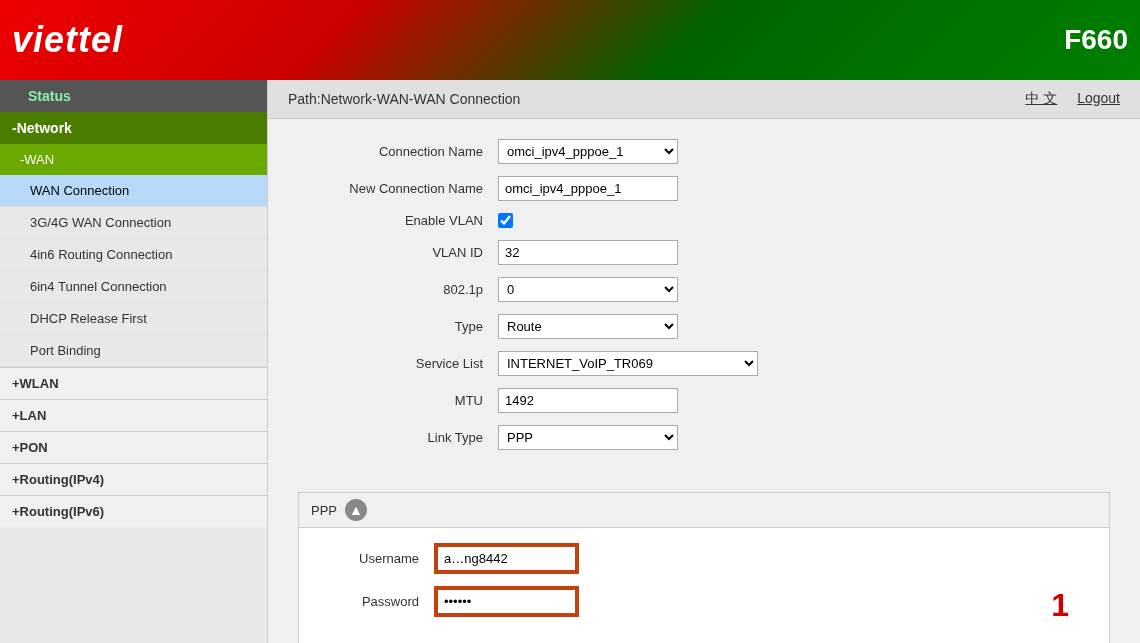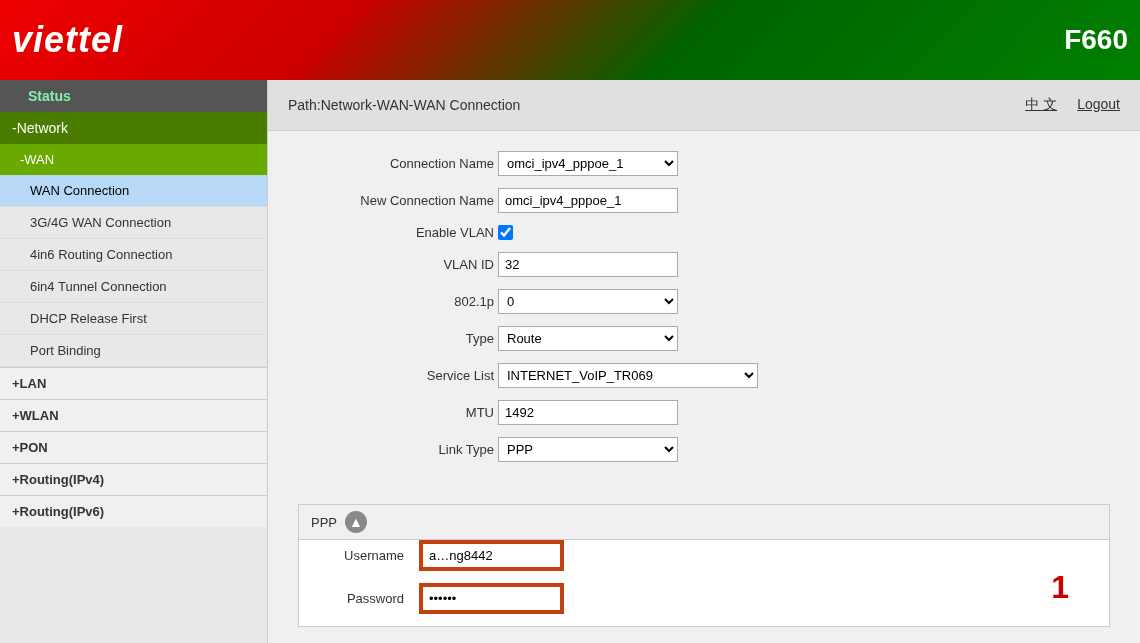--- a/index.html
+++ b/index.html
@@ -45,21 +45,21 @@
       background: #555;
       color: #86efac;
       padding: 8px 28px;
       font-weight: bold;
       font-size: 14px;
     }
     .sidebar-network {
       background: #4a7c00;
       color: white;
       padding: 8px 12px;
-      font-weight: normal;
+      font-weight: bold;
       font-size: 14px;
     }
     .sidebar-wan {
       background: #6aaa00;
       color: white;
       padding: 8px 12px 8px 20px;
       font-size: 13px;
     }
     .sidebar-item {
       padding: 8px 12px 8px 30px;
@@ -83,21 +83,21 @@
     }
 
     
     .content {
       flex: 1;
       background: #f0f0f0;
       overflow-y: auto;
     }
     .path-bar {
       background: #e0e0e0;
-      padding: 16px 20px;
+      padding: 10px 20px;
       display: flex;
       align-items: center;
       justify-content: space-between;
       border-bottom: 1px solid #ccc;
     }
     .path-text {
       font-size: 14px;
       color: #333;
     }
     .path-actions {
@@ -116,21 +116,21 @@
       padding: 20px 30px;
     }
     .form-row {
       display: flex;
       align-items: center;
       margin-bottom: 12px;
     }
     .form-label {
       width: 200px;
       text-align: right;
-      padding-right: 4px;
+      padding-right: 15px;
       font-size: 13px;
       color: #333;
       flex-shrink: 0;
     }
     .form-input {
       border: 1px solid #aaa;
       padding: 4px 6px;
       font-size: 13px;
       background: white;
     }
@@ -176,20 +176,21 @@
       background: #888;
       border-radius: 50%;
       display: flex;
       align-items: center;
       justify-content: center;
       color: white;
       font-size: 14px;
       cursor: pointer;
     }
     .ppp-form {
+      padding: 15px;
     }
     .ppp-form-row {
       display: flex;
       align-items: center;
       margin-bottom: 12px;
     }
     .ppp-form-label {
       width: 120px;
       text-align: right;
       padding-right: 15px;
@@ -225,22 +226,22 @@
   <div class="sidebar">
     <div class="sidebar-status">Status</div>
     <div class="sidebar-network">-Network</div>
     <div class="sidebar-wan">-WAN</div>
     <div class="sidebar-item active">WAN Connection</div>
     <div class="sidebar-item">3G/4G WAN Connection</div>
     <div class="sidebar-item">4in6 Routing Connection</div>
     <div class="sidebar-item">6in4 Tunnel Connection</div>
     <div class="sidebar-item">DHCP Release First</div>
     <div class="sidebar-item">Port Binding</div>
+    <div class="sidebar-section">+WLAN</div>
     <div class="sidebar-section">+LAN</div>
-    <div class="sidebar-section">+WLAN</div>
     <div class="sidebar-section">+PON</div>
     <div class="sidebar-section">+Routing(IPv4)</div>
     <div class="sidebar-section">+Routing(IPv6)</div>
   </div>
 
   <div class="content">
 
     <div class="path-bar">
       <span class="path-text">Path:Network-WAN-WAN Connection</span>
       <div class="path-actions">

